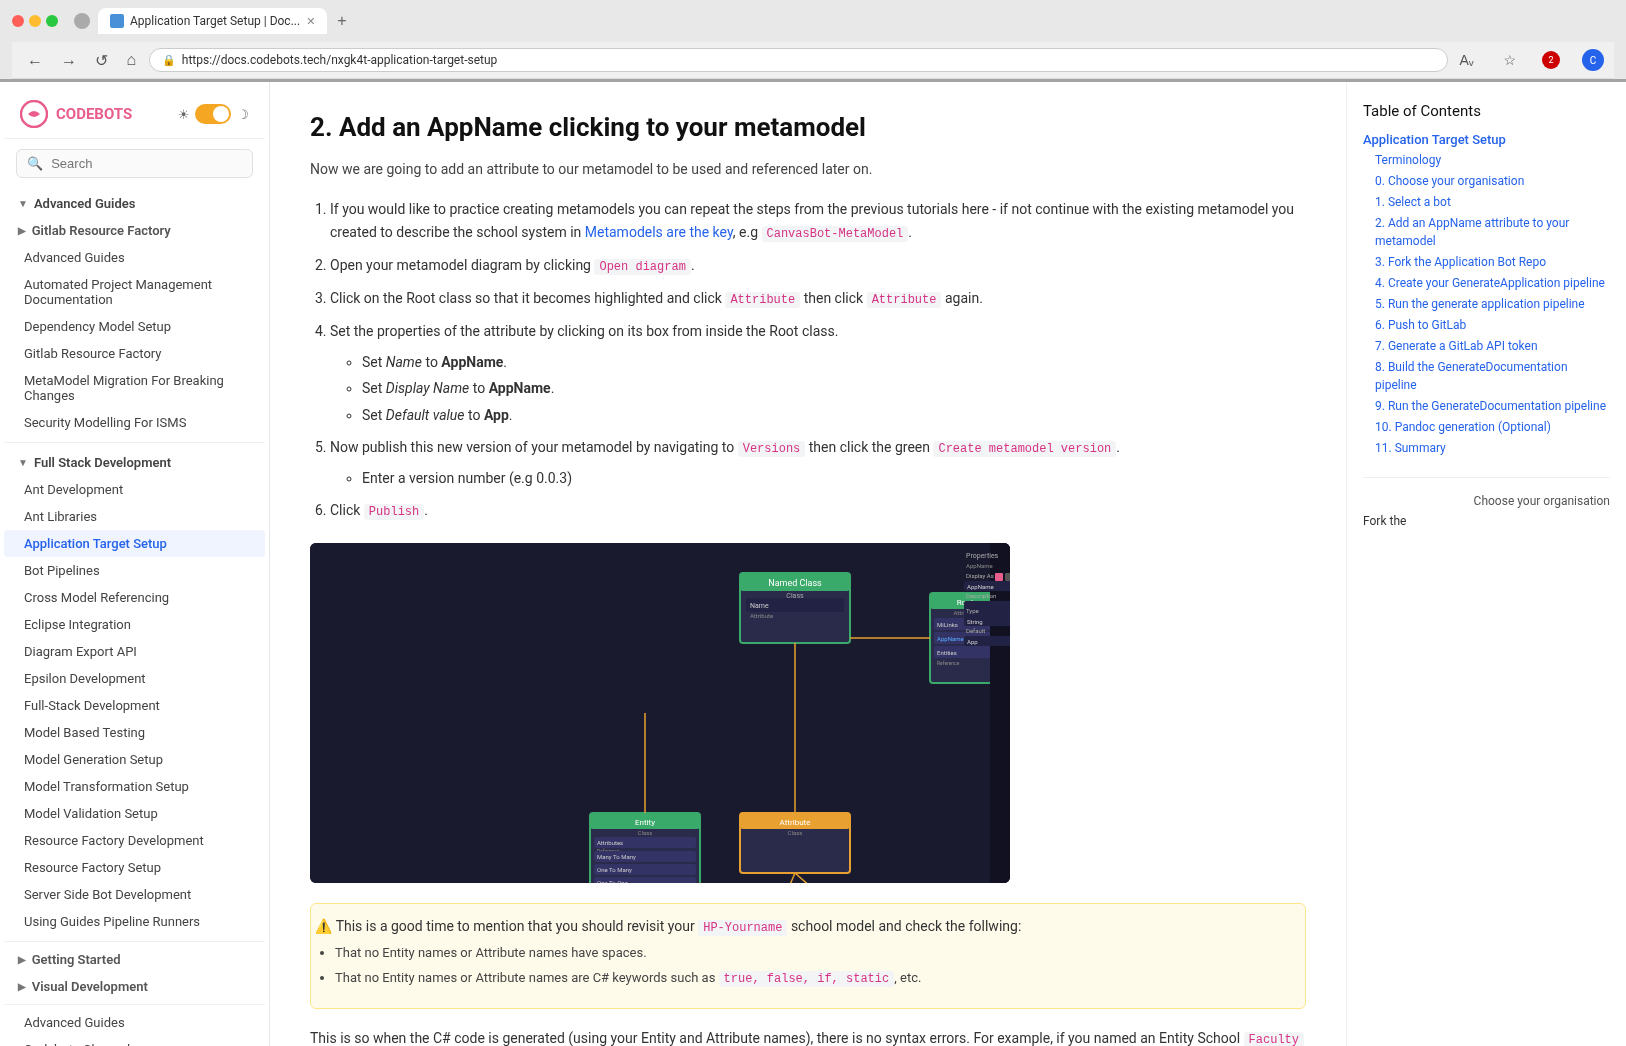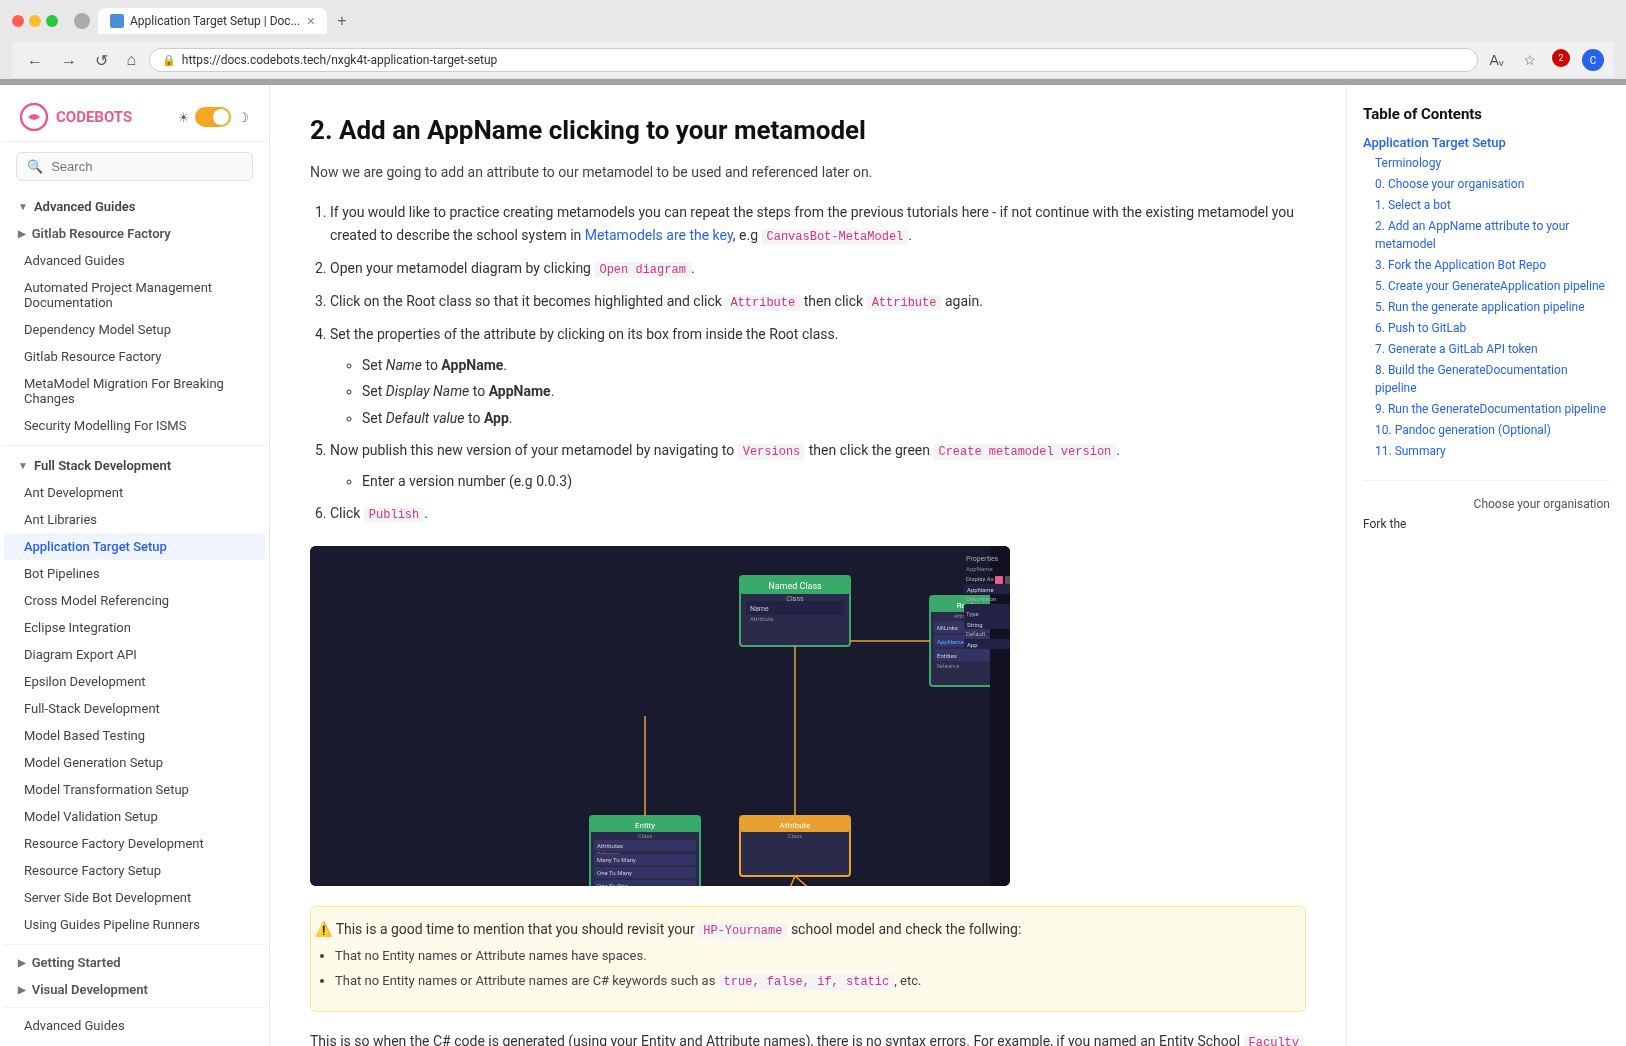--- a/index.html
+++ b/index.html
@@ -1,37 +1,37 @@
 <!DOCTYPE html>
 <html><head>
   <meta charset="utf-8">
   <style>
     * { box-sizing: border-box; margin: 0; padding: 0; }
     body { font-family: -apple-system, BlinkMacSystemFont, 'Segoe UI', Roboto, sans-serif; font-size: 14px; background: #fff; color: #333; }
 
     
-    .browser-chrome { background: #e8e8e8; padding: 8px 12px 0; border-bottom: 6px solid #a3a3a3; }
+    .browser-chrome { background: #e8e8e8; padding: 8px 12px 0; border-bottom: 3px solid #a3a3a3; }
     .browser-titlebar { display: flex; align-items: center; gap: 8px; margin-bottom: 8px; }
     .window-buttons { display: flex; gap: 5px; }
     .win-btn { width: 12px; height: 12px; border-radius: 50%; display: inline-block; }
     .win-btn.close { background: #ff5f57; }
     .win-btn.minimize { background: #febc2e; }
     .win-btn.maximize { background: #28c840; }
     .browser-user-icon { width: 16px; height: 16px; border-radius: 50%; background: #aaa; margin-left: 8px; }
     .browser-tabs { display: flex; align-items: flex-end; gap: 2px; }
     .browser-tab { background: #fff; border-radius: 8px 8px 0 0; padding: 6px 12px; font-size: 12px; display: flex; align-items: center; gap: 6px; min-width: 200px; }
     .browser-tab .tab-favicon { width: 14px; height: 14px; background: #4a90d9; border-radius: 2px; display: inline-block; }
     .browser-tab .tab-close { color: #888; font-size: 11px; cursor: pointer; margin-left: auto; }
     .browser-tab-new { background: none; border: none; font-size: 16px; color: #666; cursor: pointer; padding: 4px 8px; }
     .browser-toolbar { background: #f0f0f0; padding: 6px 10px; display: flex; align-items: center; gap: 8px; border-bottom: 1px solid #ddd; }
     .nav-btn { background: none; border: none; font-size: 16px; color: #555; cursor: pointer; padding: 2px 5px; }
     .address-bar { flex: 1; background: #fff; border: 1px solid #ccc; border-radius: 16px; padding: 4px 12px; font-size: 12px; color: #333; display: flex; align-items: center; gap: 6px; }
     .address-bar .lock-icon { color: #888; font-size: 11px; }
     .address-text { color: #333; font-size: 12px; }
-    .toolbar-actions { display: flex; gap: 12px; }
+    .toolbar-actions { display: flex; gap: 22px; align-items: center; }
     .toolbar-icon-btn { background: none; border: none; font-size: 14px; color: #555; cursor: pointer; padding: 2px 4px; }
     .browser-avatar { width: 22px; height: 22px; border-radius: 50%; background: #2563eb; display: flex; align-items: center; justify-content: center; color: white; font-size: 10px; }
     .notification-dot { width: 18px; height: 18px; border-radius: 50%; background: #cc0000; display: flex; align-items: center; justify-content: center; color: white; font-size: 9px; }
 
     
     .app-layout { display: flex; height: calc(1046px - 80px); overflow: hidden; }
 
     
     .sidebar { width: 270px; min-width: 270px; background: #fff; border-right: 1px solid #e5e7eb; overflow-y: auto; padding: 4px; }
     .sidebar-header { padding: 14px 16px 10px; display: flex; align-items: center; gap: 8px; border-bottom: 1px solid #f0f0f0; }
@@ -67,21 +67,21 @@
     .diagram-image { width: 100%; max-width: 700px; height: 340px; background: #1a1a2e; border-radius: 6px; margin: 20px 0; display: flex; align-items: center; justify-content: center; overflow: hidden; position: relative; }
     .diagram-svg { width: 100%; height: 100%; }
     .warning-box { background: #fffbeb; border: 1px solid #fde68a; border-radius: 6px; padding: 14px 4px; margin: 18px 0; }
     .warning-title { font-size: 14px; color: #333; margin-bottom: 8px; }
     .warning-ul { padding-left: 20px; }
     .warning-ul li { margin-bottom: 6px; font-size: 13px; color: #444; line-height: 1.5; }
     .additional-text { font-size: 14px; color: #333; line-height: 1.6; margin-bottom: 10px; }
 
     
     .toc-panel { width: 280px; min-width: 280px; padding: 20px 16px; border-left: 1px solid #f0f0f0; overflow-y: auto; background: #fff; }
-    .toc-title { font-size: 15px; font-weight: 700; color: #111; margin-bottom: 12px; }
+    .toc-title { font-size: 15px; font-weight: 400; color: #111; margin-bottom: 12px; }
     .toc-main-link { color: #2563eb; text-decoration: none; font-size: 13px; font-weight: 500; display: block; margin-bottom: 4px; }
     .toc-sub-link { color: #2563eb; text-decoration: none; font-size: 12px; display: block; padding-left: 12px; margin-bottom: 3px; line-height: 1.5; }
 
     
     .toc-fork-section { margin-top: 20px; padding-top: 16px; border-top: 1px solid #f0f0f0; }
     .fork-label { font-size: 12px; color: #555; margin-bottom: 6px; text-align: right; }
     .fork-org-select { font-size: 12px; color: #333; }
   </style>
 </head>
 <body>
@@ -351,21 +351,21 @@
   </div>
 
   <div class="toc-panel">
     <div class="toc-title">Table of Contents</div>
     <a href="#" class="toc-main-link">Application Target Setup</a>
     <a href="#" class="toc-sub-link">Terminology</a>
     <a href="#" class="toc-sub-link">0. Choose your organisation</a>
     <a href="#" class="toc-sub-link">1. Select a bot</a>
     <a href="#" class="toc-sub-link">2. Add an AppName attribute to your metamodel</a>
     <a href="#" class="toc-sub-link">3. Fork the Application Bot Repo</a>
-    <a href="#" class="toc-sub-link">5. Create your GenerateApplication pipeline</a>
+    <a href="#" class="toc-sub-link">4. Create your GenerateApplication pipeline</a>
     <a href="#" class="toc-sub-link">5. Run the generate application pipeline</a>
     <a href="#" class="toc-sub-link">6. Push to GitLab</a>
     <a href="#" class="toc-sub-link">7. Generate a GitLab API token</a>
     <a href="#" class="toc-sub-link">8. Build the GenerateDocumentation pipeline</a>
     <a href="#" class="toc-sub-link">9. Run the GenerateDocumentation pipeline</a>
     <a href="#" class="toc-sub-link">10. Pandoc generation (Optional)</a>
     <a href="#" class="toc-sub-link">11. Summary</a>
 
     <div class="toc-fork-section">
       <div class="fork-org-select">

